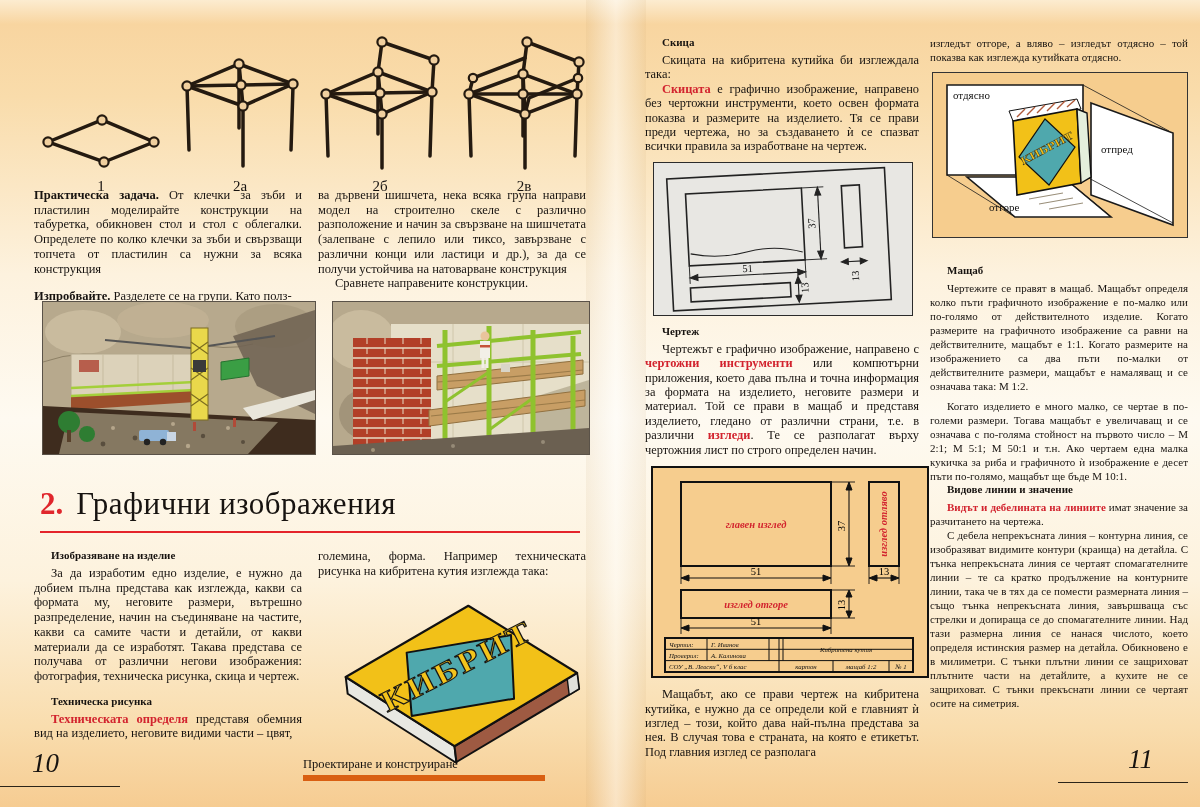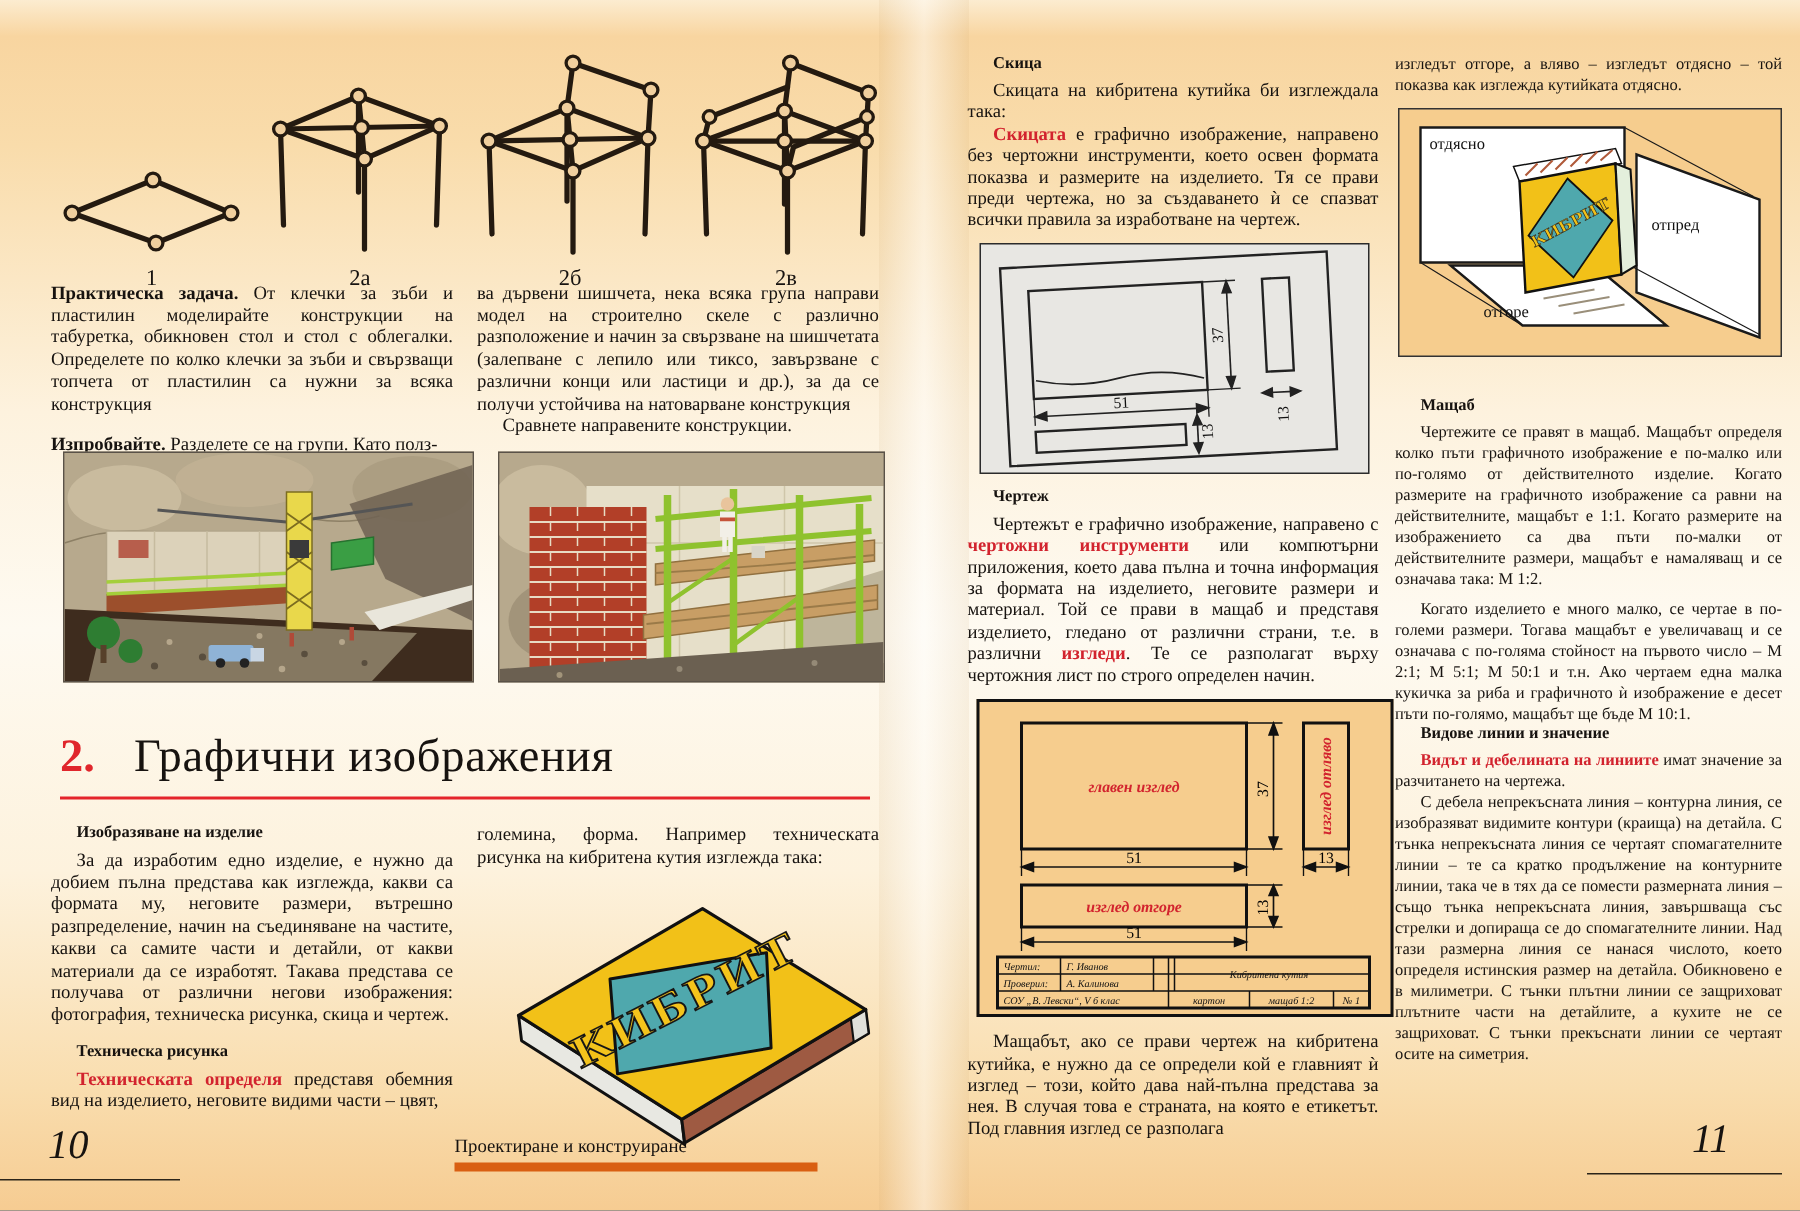--- a/index.html
+++ b/index.html
@@ -17,21 +17,21 @@
   .cols{display:flex;gap:16px;}
   .col{width:268px;}
   .figrow{display:flex;align-items:flex-end;justify-content:space-between;width:545px;}
   .stickfig{display:flex;flex-direction:column;align-items:center;margin:0;}
   .stickfig figcaption{font-size:15px;margin-top:8px;}
   .stick{stroke:#241a10;stroke-width:3.5;stroke-linecap:round;}
   .knob{fill:#f0cf9e;stroke:#241a10;stroke-width:2.2;}
   .photos{display:flex;gap:16px;}
   .photo{border:1px solid #5a5248;display:block;background:#b7a98d;}
   .sec-num{color:#e0262c;font-weight:bold;font-size:31px;}
-  .sec-title{font-size:31px;margin-left:26px;letter-spacing:.5px;}
+  .sec-title{font-size:31px;margin-left:13px;letter-spacing:.5px;}
   .sec-rule{border:none;border-top:2.5px solid #e4242b;margin:9px 0 0 0;}
   .p11L{width:274px;}
   .p11L .bt{font-size:12.4px;line-height:14.4px;}
   .p11R{width:258px;}
   .p11R .bt{font-size:11px;line-height:14.0px;}
   .panel{display:block;}
   .pgnum{font-style:italic;font-size:27px;}
   .pgline{border-top:1.5px solid #2b2419;height:0;}
   .runttl{font-size:12.5px;}
   .runbar{height:6px;background:#d95f12;}

